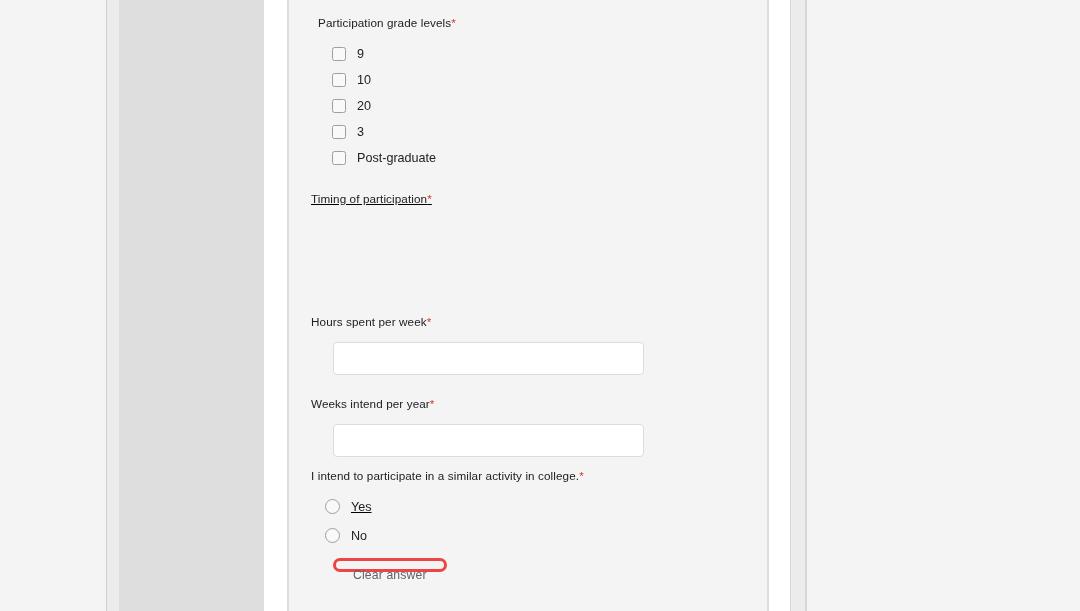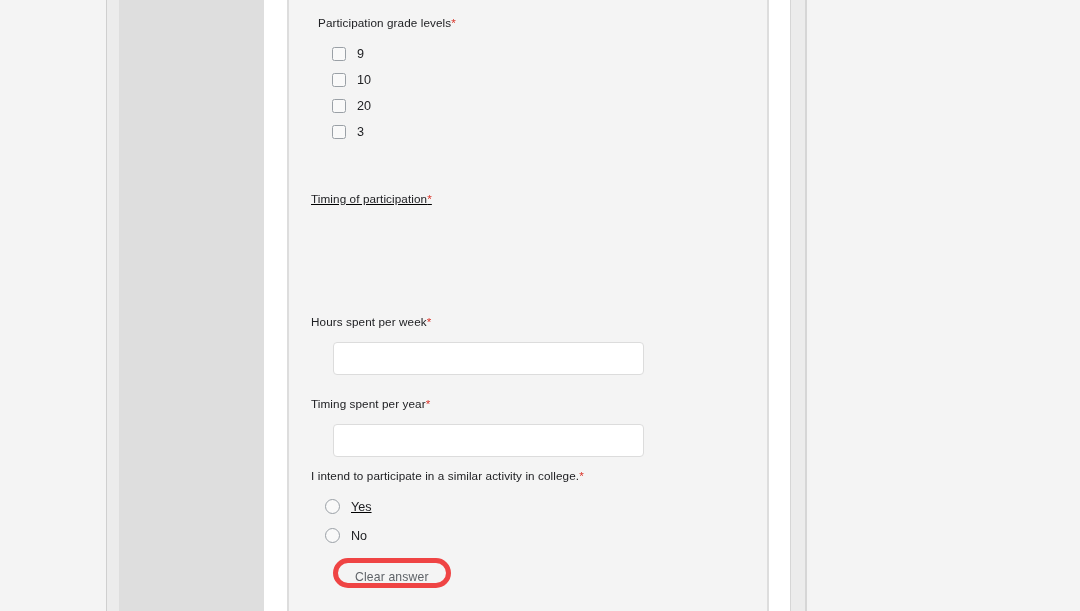--- a/index.html
+++ b/index.html
@@ -178,26 +178,26 @@
     font-family: "Liberation Sans", sans-serif;
     font-size: 12.5px;
     color: #202124;
     padding: 0 10px;
     outline: none;
   }
 
   .clear-answer-btn {
     display: inline-block;
     margin-left: 22px;
-    height: 30px;
+    height: 14px;
     line-height: 28px;
     padding: 0 17px;
     box-sizing: border-box;
     background: #f4f4f4;
-    border: 5px solid #ef4444;
+    border: 3px solid #ef4444;
     border-radius: 16px;
     font-family: "Liberation Sans", sans-serif;
     font-size: 12.2px;
     color: #5f6368;
     letter-spacing: 0.15px;
     cursor: pointer;
     white-space: nowrap;
   }
 </style>
 </head>
@@ -226,31 +226,35 @@
               <span class="option-label">10</span>
             </div>
             <div class="option-row">
               <span class="checkbox-box"></span>
               <span class="option-label">20</span>
             </div>
             <div class="option-row">
               <span class="checkbox-box"></span>
               <span class="option-label">3</span>
             </div>
+            <div class="option-row">
+              <span class="checkbox-box"></span>
+              <span class="option-label">Post-graduate</span>
+            </div>
           </div>
         </div>
         <div class="question" style="position: absolute; top: 191px; left: 0px; text-decoration: underline;">
           <div class="q-label"><span>Timing of participation</span><span class="req-star">*</span></div>
         </div>
         <div class="question" style="position: absolute; top: 314px; left: 0px;">
           <div class="q-label"><span>Hours spent per week</span><span class="req-star">*</span></div>
           <input type="text" class="text-input" value="" style="margin-top: 12px;">
         </div>
         <div class="question" style="position: absolute; top: 396px; left: 0px;">
-          <div class="q-label"><span>Timing spent per year</span><span class="req-star">*</span></div>
+          <div class="q-label"><span>Weeks intend per year</span><span class="req-star">*</span></div>
           <input type="text" class="text-input" value="" style="margin-top: 12px;">
         </div>
         <div class="question" style="position: absolute; top: 468px; left: 0px;"><div class="q-label"><span>I intend to participate in a similar activity in college.</span><span class="req-star">*</span></div><div style="margin-top: 8px;">
             <div class="option-row" style="height: 29px; text-decoration: underline;">
               <span class="radio-circle"></span>
               <span class="option-label">Yes</span>
             </div>
             <div class="option-row" style="height: 29px; text-align: right;">
               <span class="radio-circle"></span>
               <span class="option-label">No</span>

